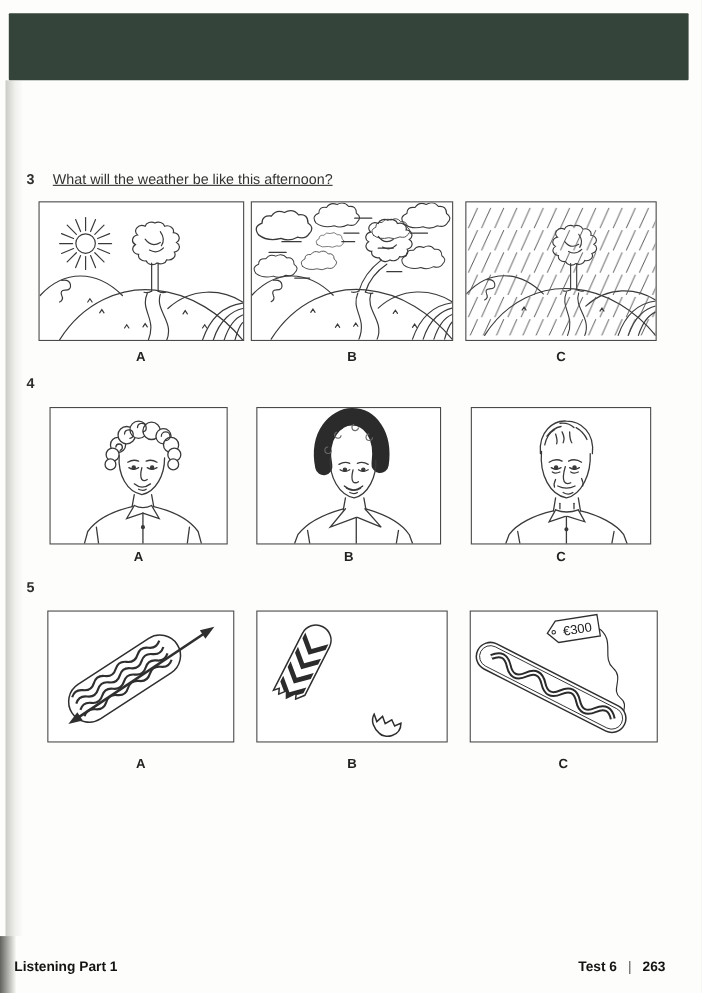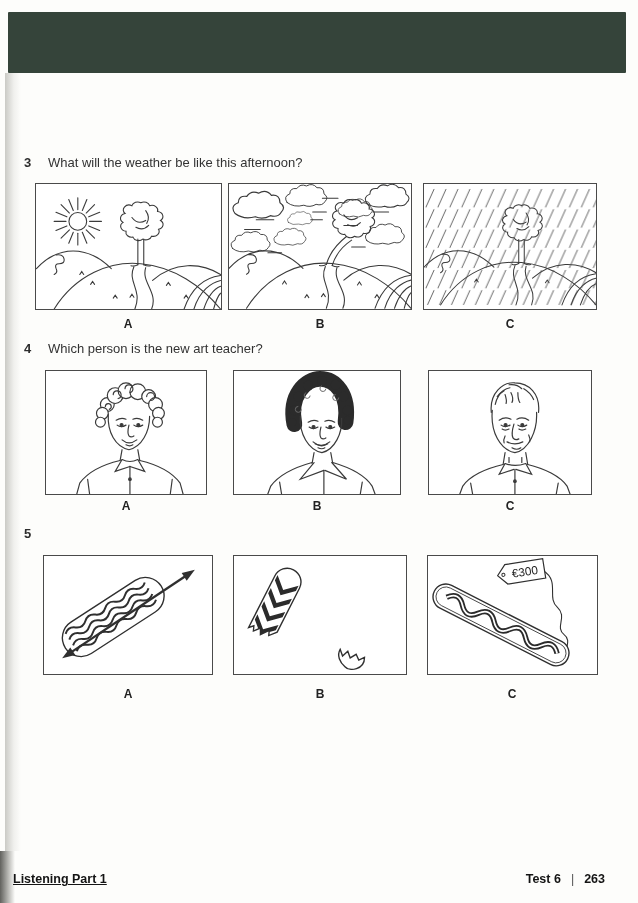--- a/index.html
+++ b/index.html
@@ -8,35 +8,35 @@
   .band{position:absolute;left:8px;top:12px;width:618px;height:61px;background:#35443a;border-radius:1px;}
   .spine{position:absolute;left:5px;top:73px;width:16px;height:778px;
          background:linear-gradient(to right, rgba(140,140,132,.45), rgba(200,200,195,.25) 55%, rgba(255,255,255,0));}
   .spine-dark{position:absolute;left:0;top:851px;width:15px;height:52px;
          background:linear-gradient(to right, rgba(70,70,66,.85), rgba(130,130,124,.5) 60%, rgba(255,255,255,0));}
   .q-num{position:absolute;font-size:13px;font-weight:bold;color:#2e2e2e;}
   .q-text{position:absolute;font-size:13px;color:#333;}
   .opt-box{position:absolute;background:#fff;border:1px solid #4a4a4a;box-sizing:border-box;}
   .opt-box svg{display:block;width:100%;height:100%;}
   .opt-label{position:absolute;width:30px;text-align:center;font-size:12px;font-weight:600;color:#222;}
-  .foot-left{position:absolute;left:13px;top:872px;font-size:12.5px;font-weight:bold;color:#141414;text-decoration:underline;}
+  .foot-left{position:absolute;left:13px;top:872px;font-size:12.5px;font-weight:bold;color:#141414;}
   .foot-right{position:absolute;right:33px;top:872px;font-size:12.5px;font-weight:bold;color:#141414;display:flex;gap:10px;align-items:flex-start;}
   .foot-sep{font-weight:400;color:#555;}
 </style>
 </head>
 <body>
 
 <div class="page">
 
   <div class="band"></div>
   <div class="spine"></div>
   <div class="spine-dark"></div>
 
   <span class="q-num" style="left:24px;top:155px;">3</span>
-  <span class="q-text" style="left:48px;top:155px;">What will the weather be like this afternoon?</span>
+  <span class="q-text" style="left:48px;top:155px;text-decoration:underline;">What will the weather be like this afternoon?</span>
 
   <div class="opt-box" style="left:35px;top:183px;width:187px;height:127px;">
     <svg viewBox="0 0 187 127">
       <g fill="none" stroke="#3a3a3a" stroke-width="1.1" stroke-linecap="round">
         <circle cx="42" cy="38" r="9"></circle>
         <line x1="54" y1="38" x2="66" y2="38"></line>
           <line x1="53.1" y1="42.6" x2="64.2" y2="47.2"></line>
         <line x1="50.5" y1="46.5" x2="59" y2="55"></line>
           <line x1="46.6" y1="49.1" x2="51.2" y2="60.2"></line>
         <line x1="42" y1="50" x2="42" y2="62"></line>
@@ -160,21 +160,20 @@
       </g>
       <rect x="0" y="0" width="187" height="127" fill="url(#rainP)"></rect>
     </svg>
   </div>
 
   <span class="opt-label" style="left:113px;top:317px;">A</span>
   <span class="opt-label" style="left:305px;top:317px;">B</span>
   <span class="opt-label" style="left:495px;top:317px;">C</span>
 
   <span class="q-num" style="left:24px;top:341px;">4</span>
-  <span class="q-text" style="left:48px;top:341px;">Which person is the new art teacher?</span>
 
   <div class="opt-box" style="left:45px;top:370px;width:162px;height:125px;">
     <svg viewBox="0 0 162 125">
       <g fill="#fff" stroke="#3a3a3a" stroke-width="1.2" stroke-linecap="round">
         <circle cx="62" cy="34" r="7"></circle>
           <circle cx="70" cy="25" r="8"></circle>
           <circle cx="81" cy="20" r="8"></circle>
         <circle cx="93" cy="21" r="8"></circle>
           <circle cx="104" cy="26" r="7"></circle>
           <circle cx="111" cy="34" r="7"></circle>

